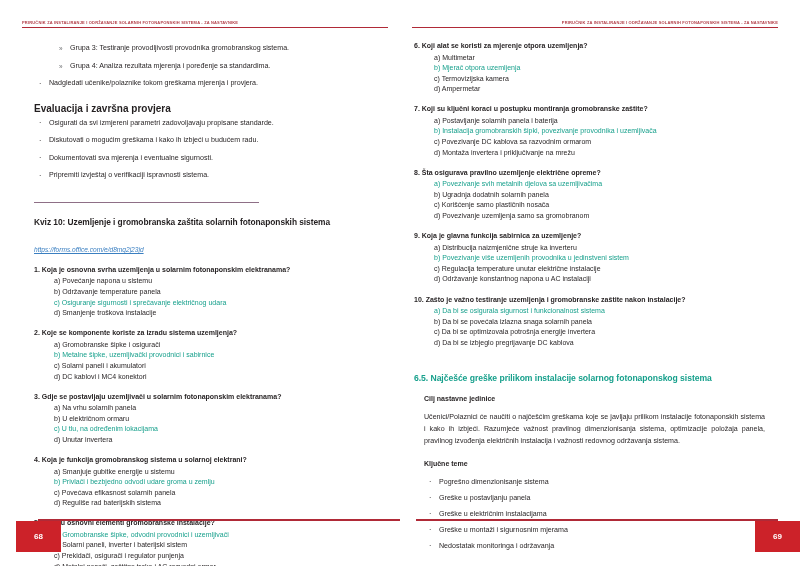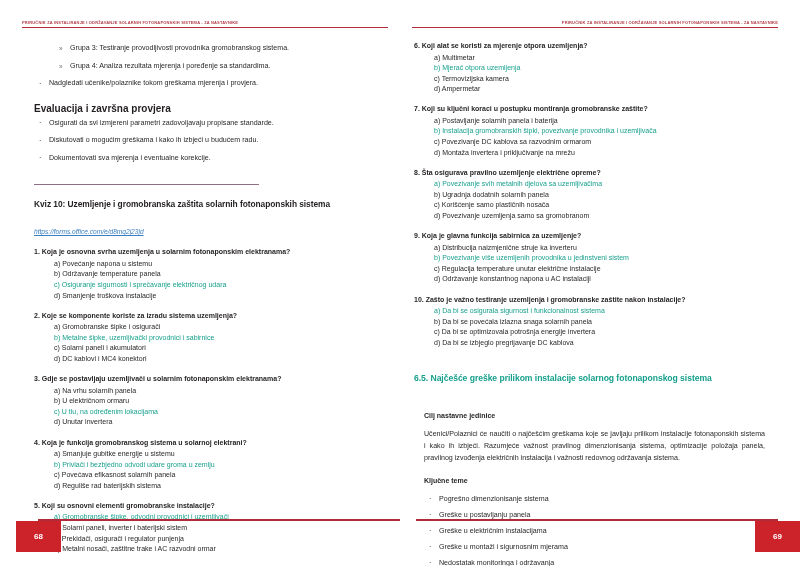--- a/index.html
+++ b/index.html
@@ -146,21 +146,21 @@
   }
   .opt.correct {
     color: #17a08c;
   }
 
   .sec-head {
     font-size: 8.6px;
     font-weight: 700;
     color: #17a08c;
     margin-top: 25px;
-    margin-bottom: 29px;
+    margin-bottom: 12px;
     letter-spacing: -0.05px;
   }
   .goal-head {
     font-size: 7.0px;
     font-weight: 700;
     color: #231f20;
     padding-left: 10px;
     margin-bottom: 10px;
   }
   .goal-body {
@@ -258,21 +258,25 @@
         <div class="lvl1">
           <span class="dot">·</span>
           <span>Osigurati da svi izmjereni parametri zadovoljavaju propisane standarde.</span>
         </div>
         <div class="lvl1">
           <span class="dot">·</span>
           <span>Diskutovati o mogućim greškama i kako ih izbjeći u budućem radu.</span>
         </div>
         <div class="lvl1">
           <span class="dot">·</span>
-          <span>Dokumentovati sva mjerenja i eventualne korekcije.</span>
+          <span>Dokumentovati sva mjerenja i eventualne sigurnosti.</span>
+        </div>
+        <div class="lvl1">
+          <span class="dot">·</span>
+          <span>Pripremiti izvještaj o verifikaciji ispravnosti sistema.</span>
         </div>
       </div>
 
       <div class="divider"></div>
 
       <div class="quiz-title">Kviz 10: Uzemljenje i gromobranska zaštita solarnih fotonaponskih sistema</div>
       <div><a class="quiz-link" href="#">https://forms.office.com/e/d8mq2j23jd</a></div>
 
       <div>
 

